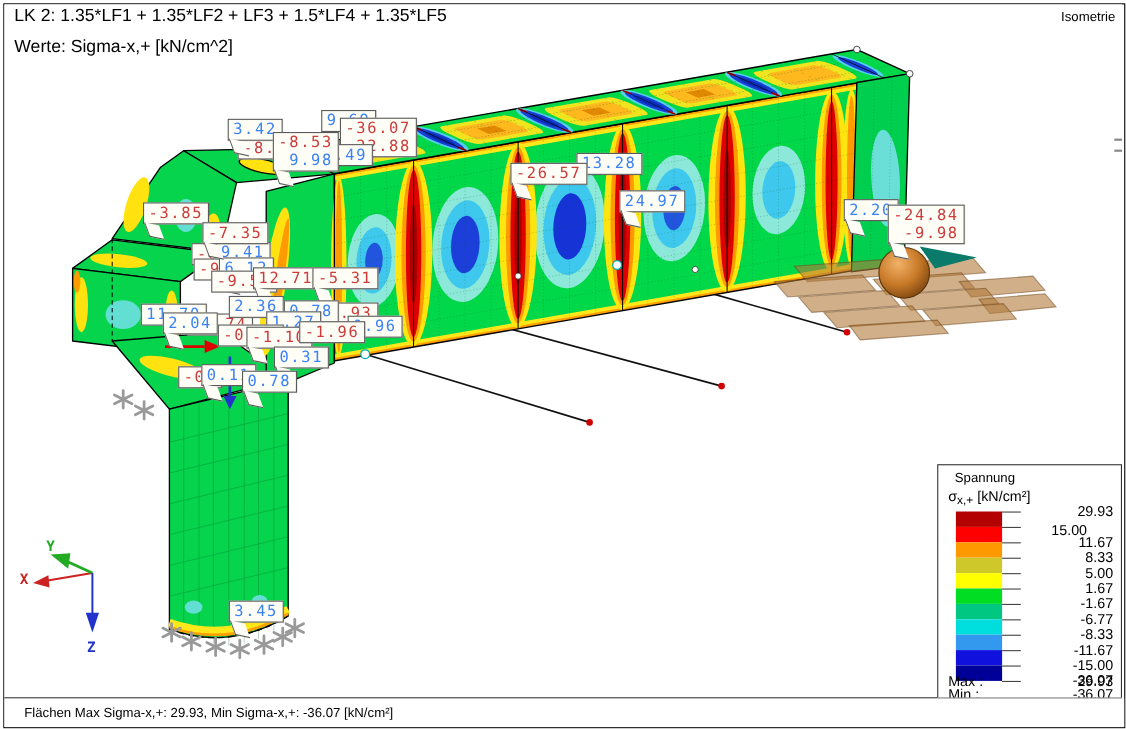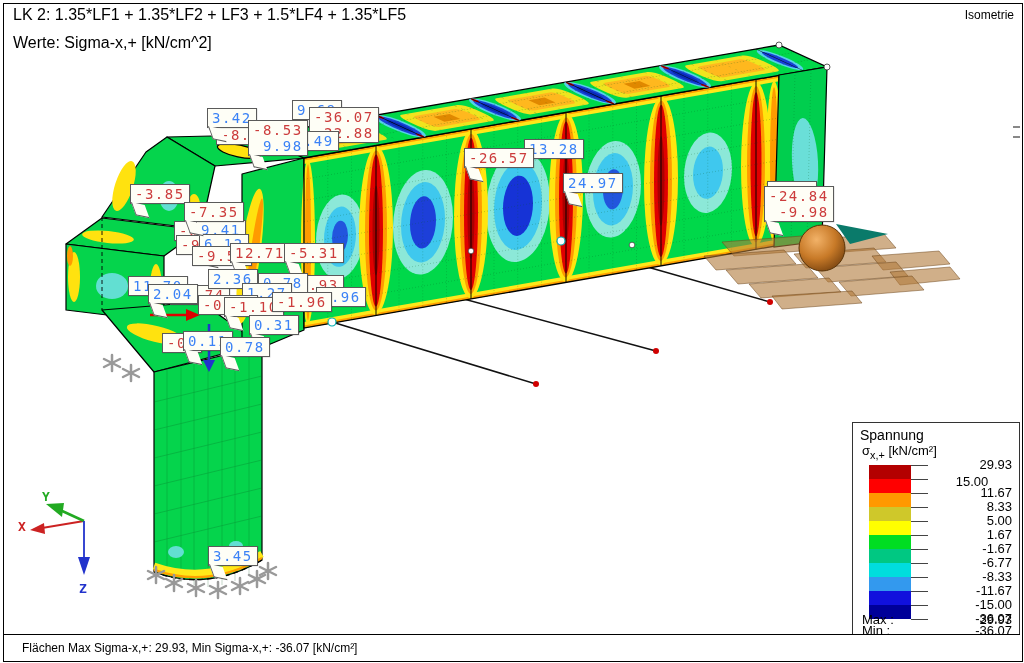--- a/index.html
+++ b/index.html
@@ -14,21 +14,21 @@
   .callout{position:absolute;}
   .bubble{display:inline-block;background:#fefef6;border:1px solid #5a5a5a;padding:1px 4px 1px 4px;
           font-family:"DejaVu Sans Mono",monospace;font-size:14px;line-height:16px;letter-spacing:1.5px;
           text-align:right;white-space:nowrap;box-shadow:0.5px 0.5px 0 rgba(0,0,0,.15);}
   .tail{position:absolute;left:1px;top:100%;margin-top:-2px;width:13px;height:11px;background:#fefef6;
         border-left:1px solid #5a5a5a;border-bottom:1px solid #5a5a5a;
         transform:rotate(12deg) skewX(32deg);transform-origin:top left;}
   .pos{color:#3b82f6;} .neg{color:#cc3c3c;}
   
   #legend{position:absolute;left:848px;top:418px;width:166px;height:215px;border:1px solid #333;background:#fff;font-size:13px;}
-  #legend .ltitle{position:absolute;left:7px;top:4px;font-size:14px;}
+  #legend .ltitle{position:absolute;left:15px;top:4px;font-size:12px;}
   #legend .lsigma{position:absolute;left:9px;top:20px;font-size:13px;}
   .band{position:absolute;left:16px;width:42px;height:14px;}
   .tickline{position:absolute;left:58px;width:17px;height:0;border-top:1px solid #444;}
   .ticklabel{position:absolute;right:7px;width:80px;text-align:right;font-size:13px;line-height:14px;}
   .mmrow{position:absolute;left:9px;font-size:13px;}
   .mmval{position:absolute;right:7px;font-size:13px;}
   #statusbar{position:absolute;left:0;bottom:0;width:100%;height:26px;background:#fff;}
   #statusbar span{position:absolute;left:18px;top:6px;font-size:12px;color:#000;}
 </style>
 </head>
@@ -414,21 +414,21 @@
         <div class="callout" style="left: 220px; top: 293px; z-index: 34;"><div class="tail"></div><div class="bubble"><span class="neg">-1.10</span></div></div>
         <div class="callout" style="left: 268px; top: 288px; z-index: 35;"><div class="bubble"><span class="neg">-1.96</span></div></div>
         <div class="callout" style="left: 245px; top: 311px; z-index: 36;"><div class="tail"></div><div class="bubble"><span class="pos">0.31</span></div></div>
         <div class="callout" style="left: 158px; top: 329px; z-index: 37;"><div class="bubble"><span class="neg">-0.</span></div></div>
         <div class="callout" style="left: 179px; top: 327px; z-index: 38;"><div class="tail"></div><div class="bubble"><span class="pos">0.11</span></div></div>
         <div class="callout" style="left: 216px; top: 333px; z-index: 39;"><div class="tail"></div><div class="bubble"><span class="pos">0.78</span></div></div>
         <div class="callout" style="left: 520px; top: 135px; z-index: 40;"><div class="bubble"><span class="pos">13.28</span></div></div>
         <div class="callout" style="left: 460px; top: 144px; z-index: 41;"><div class="tail"></div><div class="bubble"><span class="neg">-26.57</span></div></div>
         <div class="callout" style="left: 515px; top: 169px; z-index: 42; margin-left: 44px;"><div class="tail"></div><div class="bubble"><span class="pos">24.97</span></div></div>
         <div class="callout" style="left: 763px; top: 177px; z-index: 43;"><div class="tail"></div><div class="bubble"><span class="pos">2.20</span></div></div>
-        <div class="callout" style="left: 760px; top: 182px; z-index: 44;"><div class="tail"></div><div class="bubble"><span class="neg">-24.84</span><br><span class="neg">-9.98</span></div></div>
+        <div class="callout" style="left: 803px; top: 182px; z-index: 44;"><div class="tail"></div><div class="bubble"><span class="neg">-24.84</span><br><span class="neg">-9.98</span></div></div>
         <div class="callout" style="left: 204px; top: 542px; z-index: 45;"><div class="tail"></div><div class="bubble"><span class="pos">3.45</span></div></div>
       </div>
 
     <div id="legend">
       <div class="ltitle">Spannung</div>
       <div class="lsigma"><span>σ</span><sub>x,+</sub><span> [kN/cm²]</span></div>
       <div id="legend-bands">
           <div class="band" style="top: 42px; background: rgb(179, 0, 0);"></div>
           <div class="band" style="top: 56px; background: rgb(255, 0, 0);"></div>
           <div class="band" style="top: 70px; background: rgb(255, 153, 0);"></div>

